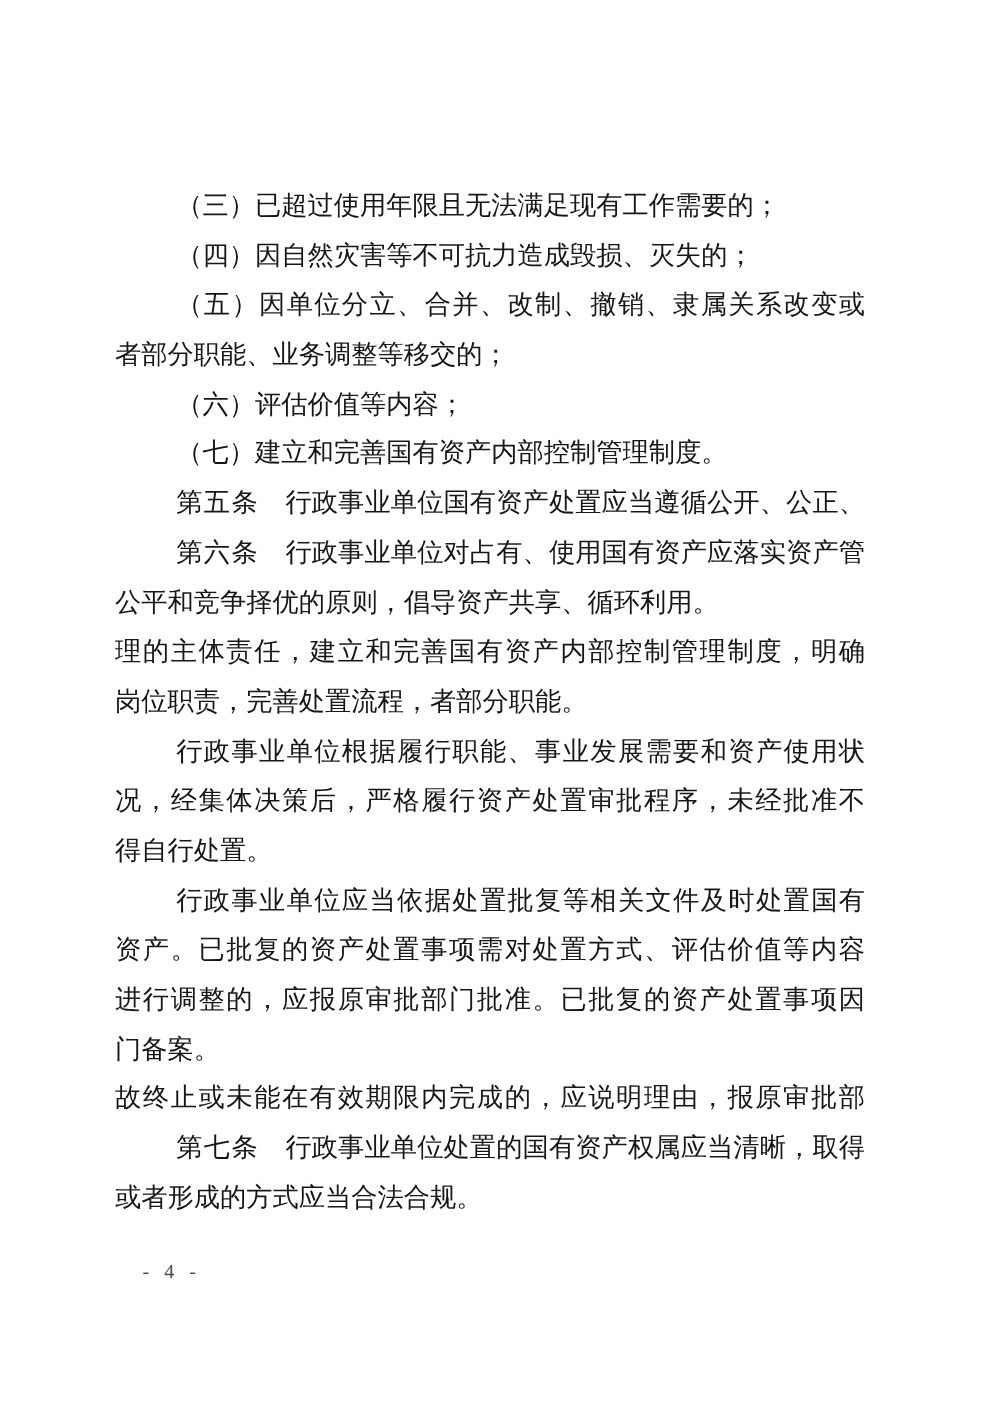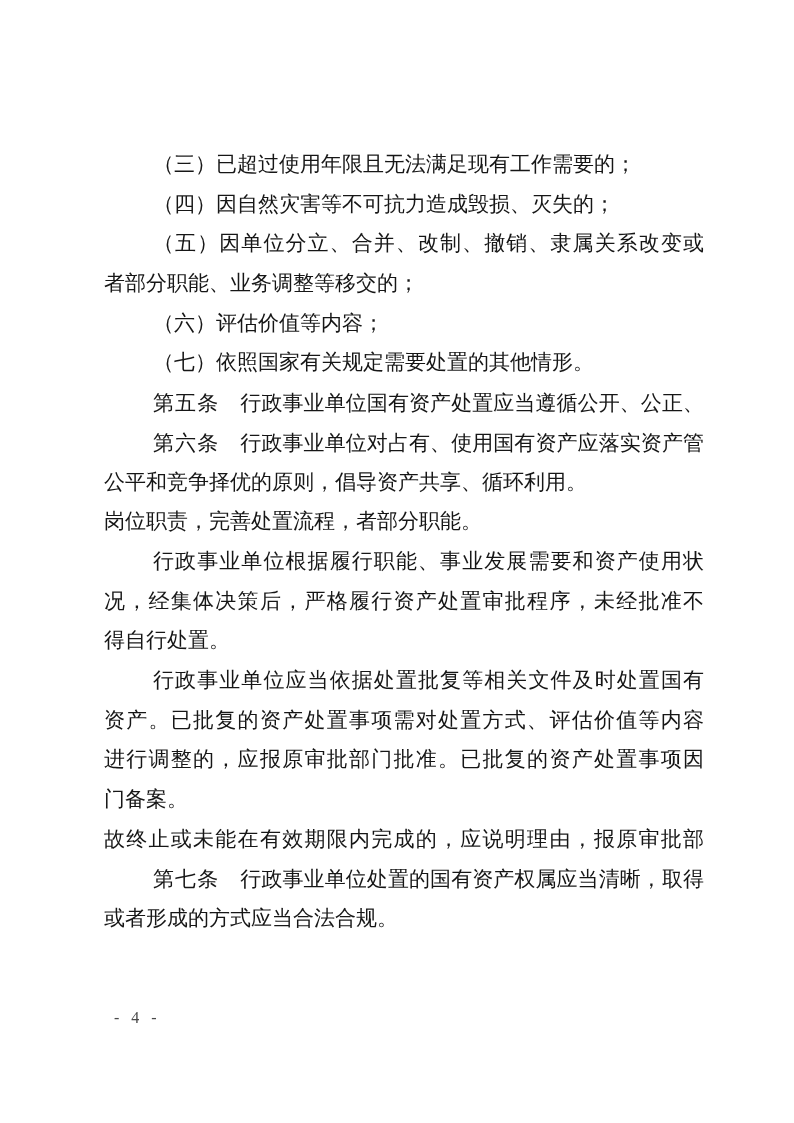--- a/index.html
+++ b/index.html
@@ -11,21 +11,21 @@
     position: relative;
     width: 794px;
     height: 1123px;
     background: #ffffff;
     overflow: hidden;
     font-family: "Liberation Serif", "DejaVu Serif", serif;
     color: #161616;
   }
   .content {
     position: absolute;
-    left: 104px;
+    left: 92px;
     top: 145px;
     width: 600px;
   }
   .line {
     font-size: 21px;
     line-height: 39.7px;
     height: 39.7px;
     white-space: nowrap;
     text-align: left;
   }
@@ -56,24 +56,25 @@
 </head>
 <body>
 
 <div class="page">
   <div class="content">
     <div class="line indent">（三）已超过使用年限且无法满足现有工作需要的；</div>
     <div class="line indent">（四）因自然灾害等不可抗力造成毁损、灭失的；</div>
     <div class="line indent fill">（五）因单位分立、合并、改制、撤销、隶属关系改变或</div>
     <div class="line">者部分职能、业务调整等移交的；</div>
     <div class="line indent">（六）评估价值等内容；</div>
-    <div class="line indent">（七）依照国家有关规定需要处置的其他情形。</div>
+    <div class="line indent">（七）建立和完善国有资产内部控制管理制度。</div>
     <div class="line indent fill"><b class="art">第五条</b><span>　行政事业单位国有资产处置应当遵循公开、公正、</span></div>
     <div class="line indent fill"><b class="art">第六条</b><span>　行政事业单位对占有、使用国有资产应落实资产管</span></div>
     <div class="line">公平和竞争择优的原则，倡导资产共享、循环利用。</div>
+    <div class="line fill">理的主体责任，建立和完善国有资产内部控制管理制度，明确</div>
     <div class="line">岗位职责，完善处置流程，者部分职能。</div>
     <div class="line indent fill">行政事业单位根据履行职能、事业发展需要和资产使用状</div>
     <div class="line fill">况，经集体决策后，严格履行资产处置审批程序，未经批准不</div>
     <div class="line">得自行处置。</div>
     <div class="line indent fill">行政事业单位应当依据处置批复等相关文件及时处置国有</div>
     <div class="line fill">资产。已批复的资产处置事项需对处置方式、评估价值等内容</div>
     <div class="line fill">进行调整的，应报原审批部门批准。已批复的资产处置事项因</div>
     <div class="line">门备案。</div>
     <div class="line fill">故终止或未能在有效期限内完成的，应说明理由，报原审批部</div>
     <div class="line indent fill"><b class="art">第七条</b><span>　行政事业单位处置的国有资产权属应当清晰，取得</span></div>

